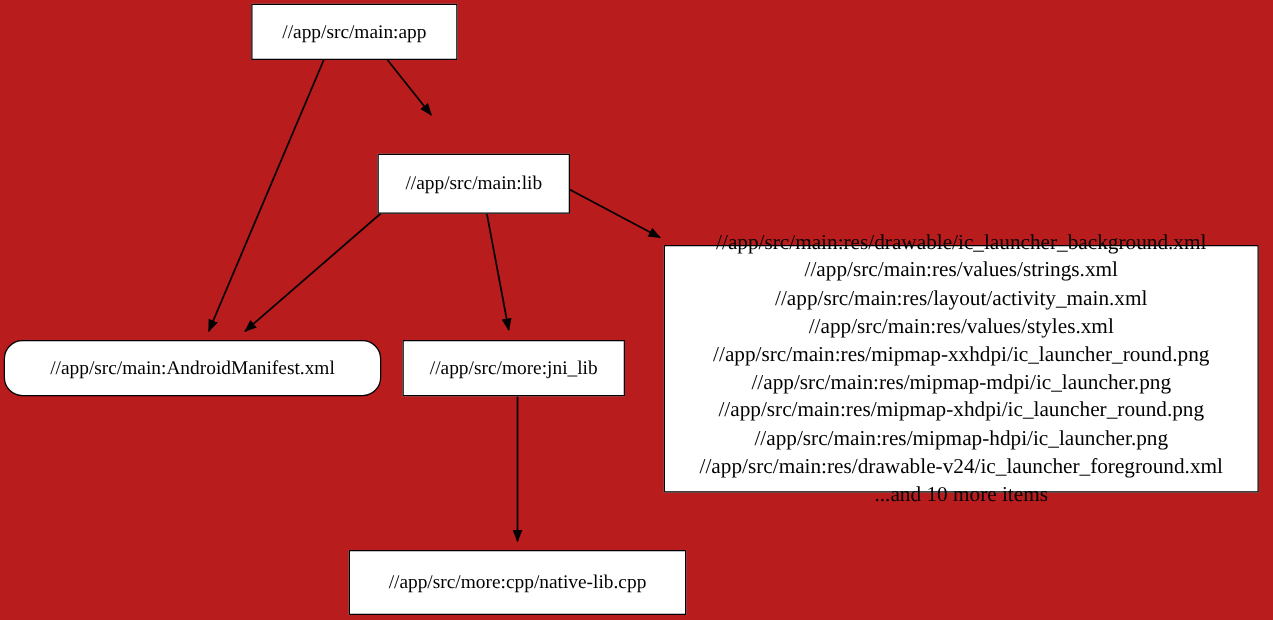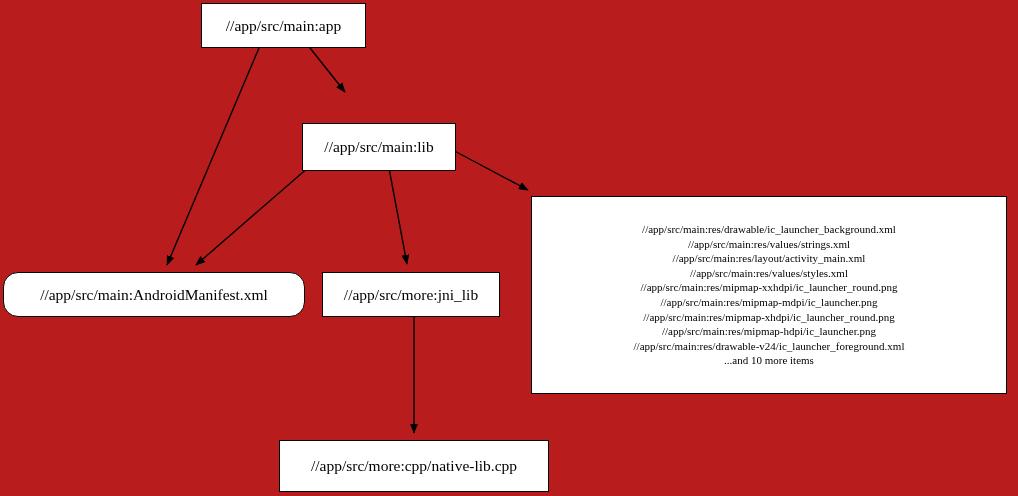--- a/index.html
+++ b/index.html
@@ -35,21 +35,21 @@
     align-items: center;
     justify-content: center;
     text-align: center;
     font-size: 15.5px;
     line-height: 1.0;
     white-space: pre;
     z-index: 2;
   }
   .graph-node.multiline {
     line-height: 1.32;
-    font-size: 11px;
+    font-size: 17px;
     padding: 4px 6px;
   }
   
   #node-app        { left: 201px; top: 3px;   width: 165px; height: 45px; }
   #node-lib        { left: 302px; top: 99px;  width: 154px; height: 48px; margin-top: 24px; }
   #node-manifest   { left: 3px;   top: 272px; width: 302px; height: 45px; border-radius: 15px; }
   #node-jni        { left: 322px; top: 272px; width: 178px; height: 45px; }
   #node-res        { left: 531px; top: 196px; width: 476px; height: 198px; }
   #node-nativelib  { left: 279px; top: 440px; width: 270px; height: 52px; }
 </style>

